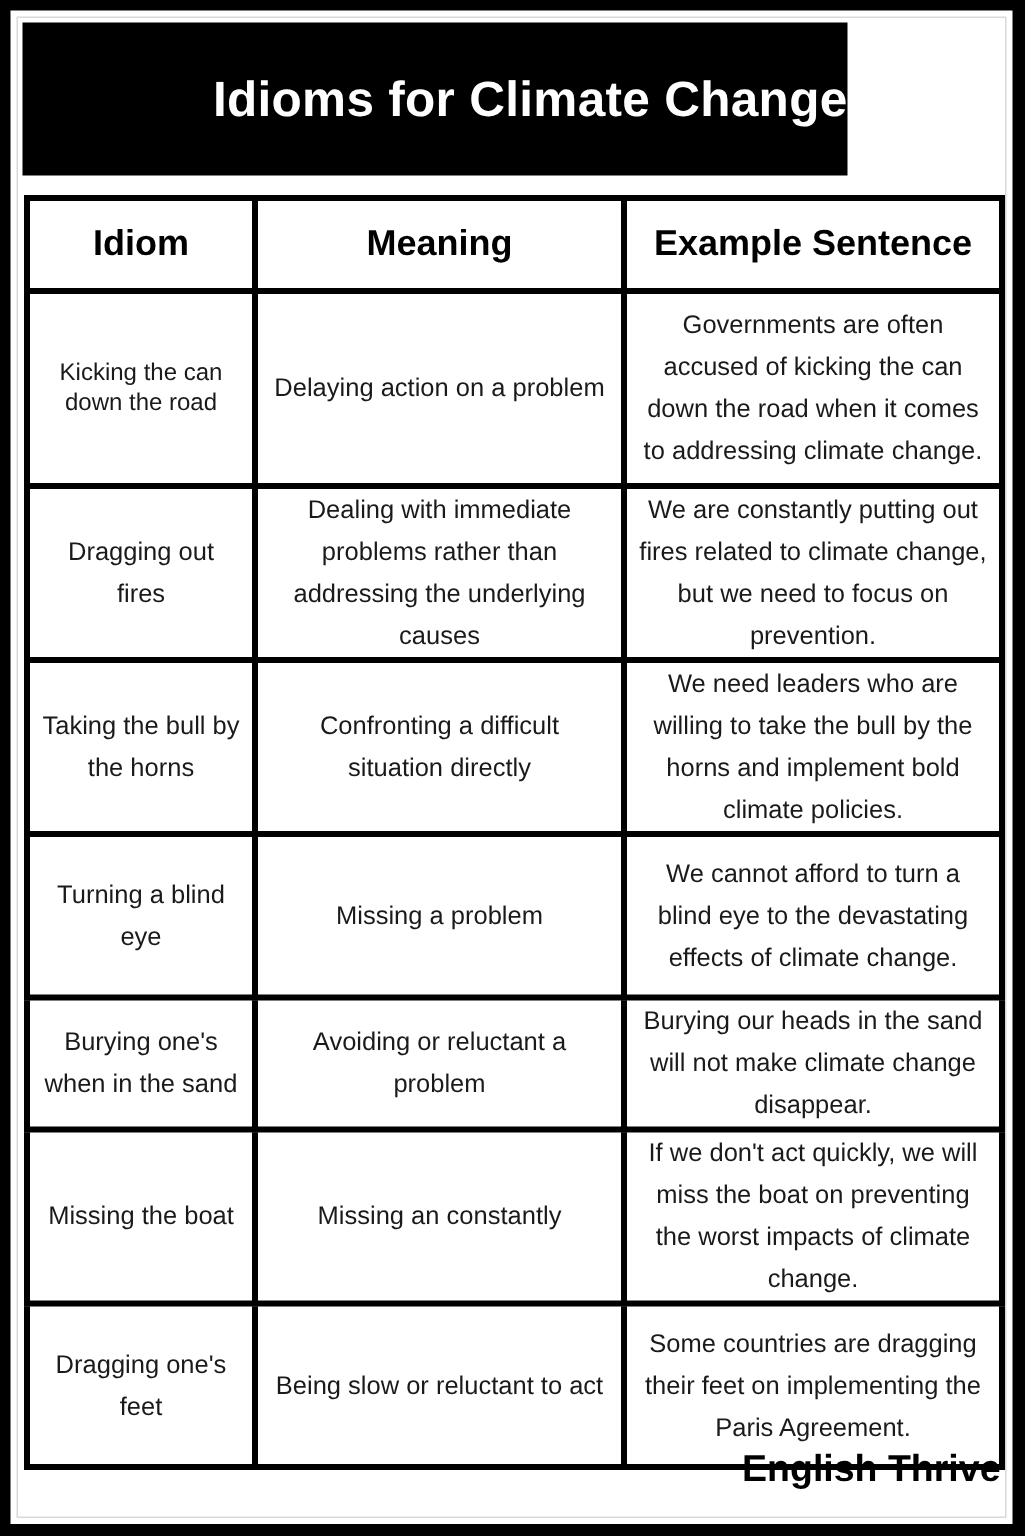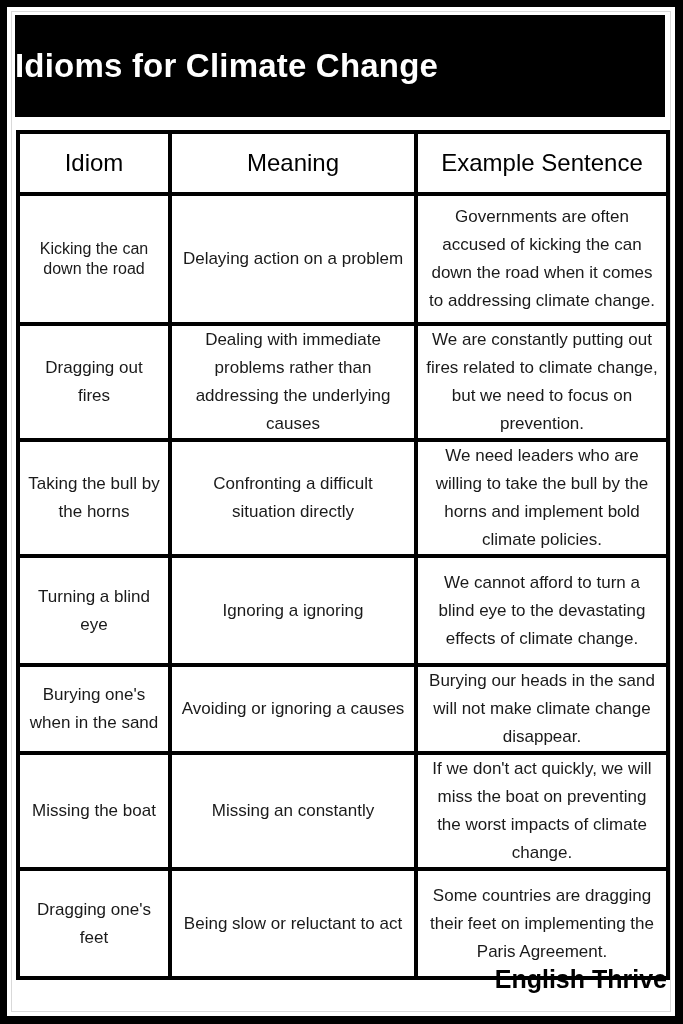--- a/index.html
+++ b/index.html
@@ -9,41 +9,41 @@
     .frame {
       position: absolute; left: 7px; top: 7px; width: 668px; height: 1009px;
       background: #ffffff;
     }
     .frame-inner-line {
       position: absolute; left: 4px; top: 4px; right: 4px; bottom: 4px;
       border: 1px solid #d9d9d9;
     }
 
     .title-box {
-      position: absolute; left: 8px; top: 8px; width: 650px; height: 102px;
+      position: absolute; left: 8px; top: 8px; width: 550px; height: 102px;
       background: #000000;
-      display: flex; align-items: center; justify-content: flex-start;
+      display: flex; align-items: center; justify-content: flex-end;
     }
     .title-text {
       color: #ffffff; font-weight: bold; font-size: 33px; letter-spacing: 0.2px;
     }
 
     .table {
       position: absolute; left: 9px; top: 123px; width: 650px;
       border-collapse: collapse; table-layout: fixed;
     }
     .table td, .table th {
       border: 4px solid #000000;
       text-align: center; vertical-align: middle;
       background: #ffffff;
       color: #1a1a1a;
       padding: 0 8px;
     }
     .table th {
-      font-size: 24px; font-weight: normal; color: #000000; height: 62px;
+      font-size: 24px; font-weight: bold; color: #000000; height: 62px;
       padding: 0 4px;
     }
     .table td { font-size: 17px; line-height: 28px; }
     .table td.small { font-size: 16px; line-height: 20px; }
 
     .col-idiom { width: 152px; }
     .col-meaning { width: 246px; }
     .col-example { width: 252px; }
 
     .brand {
@@ -85,26 +85,26 @@
         <td>Dealing with immediate problems rather than addressing the underlying causes</td>
         <td>We are constantly putting out fires related to climate change, but we need to focus on prevention.</td>
       </tr>
       <tr style="height:108px">
         <td>Taking the bull by the horns</td>
         <td>Confronting a difficult situation directly</td>
         <td>We need leaders who are willing to take the bull by the horns and implement bold climate policies.</td>
       </tr>
       <tr style="height:109px">
         <td>Turning a blind eye</td>
-        <td>Ignoring a ignoring</td>
+        <td>Missing a problem</td>
         <td>We cannot afford to turn a blind eye to the devastating effects of climate change.</td>
       </tr>
       <tr style="height:88px">
         <td>Burying one's when in the sand</td>
-        <td>Avoiding or ignoring a causes</td>
+        <td>Avoiding or reluctant a problem</td>
         <td>Burying our heads in the sand will not make climate change disappear.</td>
       </tr>
       <tr style="height:109px">
         <td>Missing the boat</td>
         <td>Missing an constantly</td>
         <td>If we don't act quickly, we will miss the boat on preventing the worst impacts of climate change.</td>
       </tr>
       <tr style="height:109px">
         <td>Dragging one's feet</td>
         <td>Being slow or reluctant to act</td>

